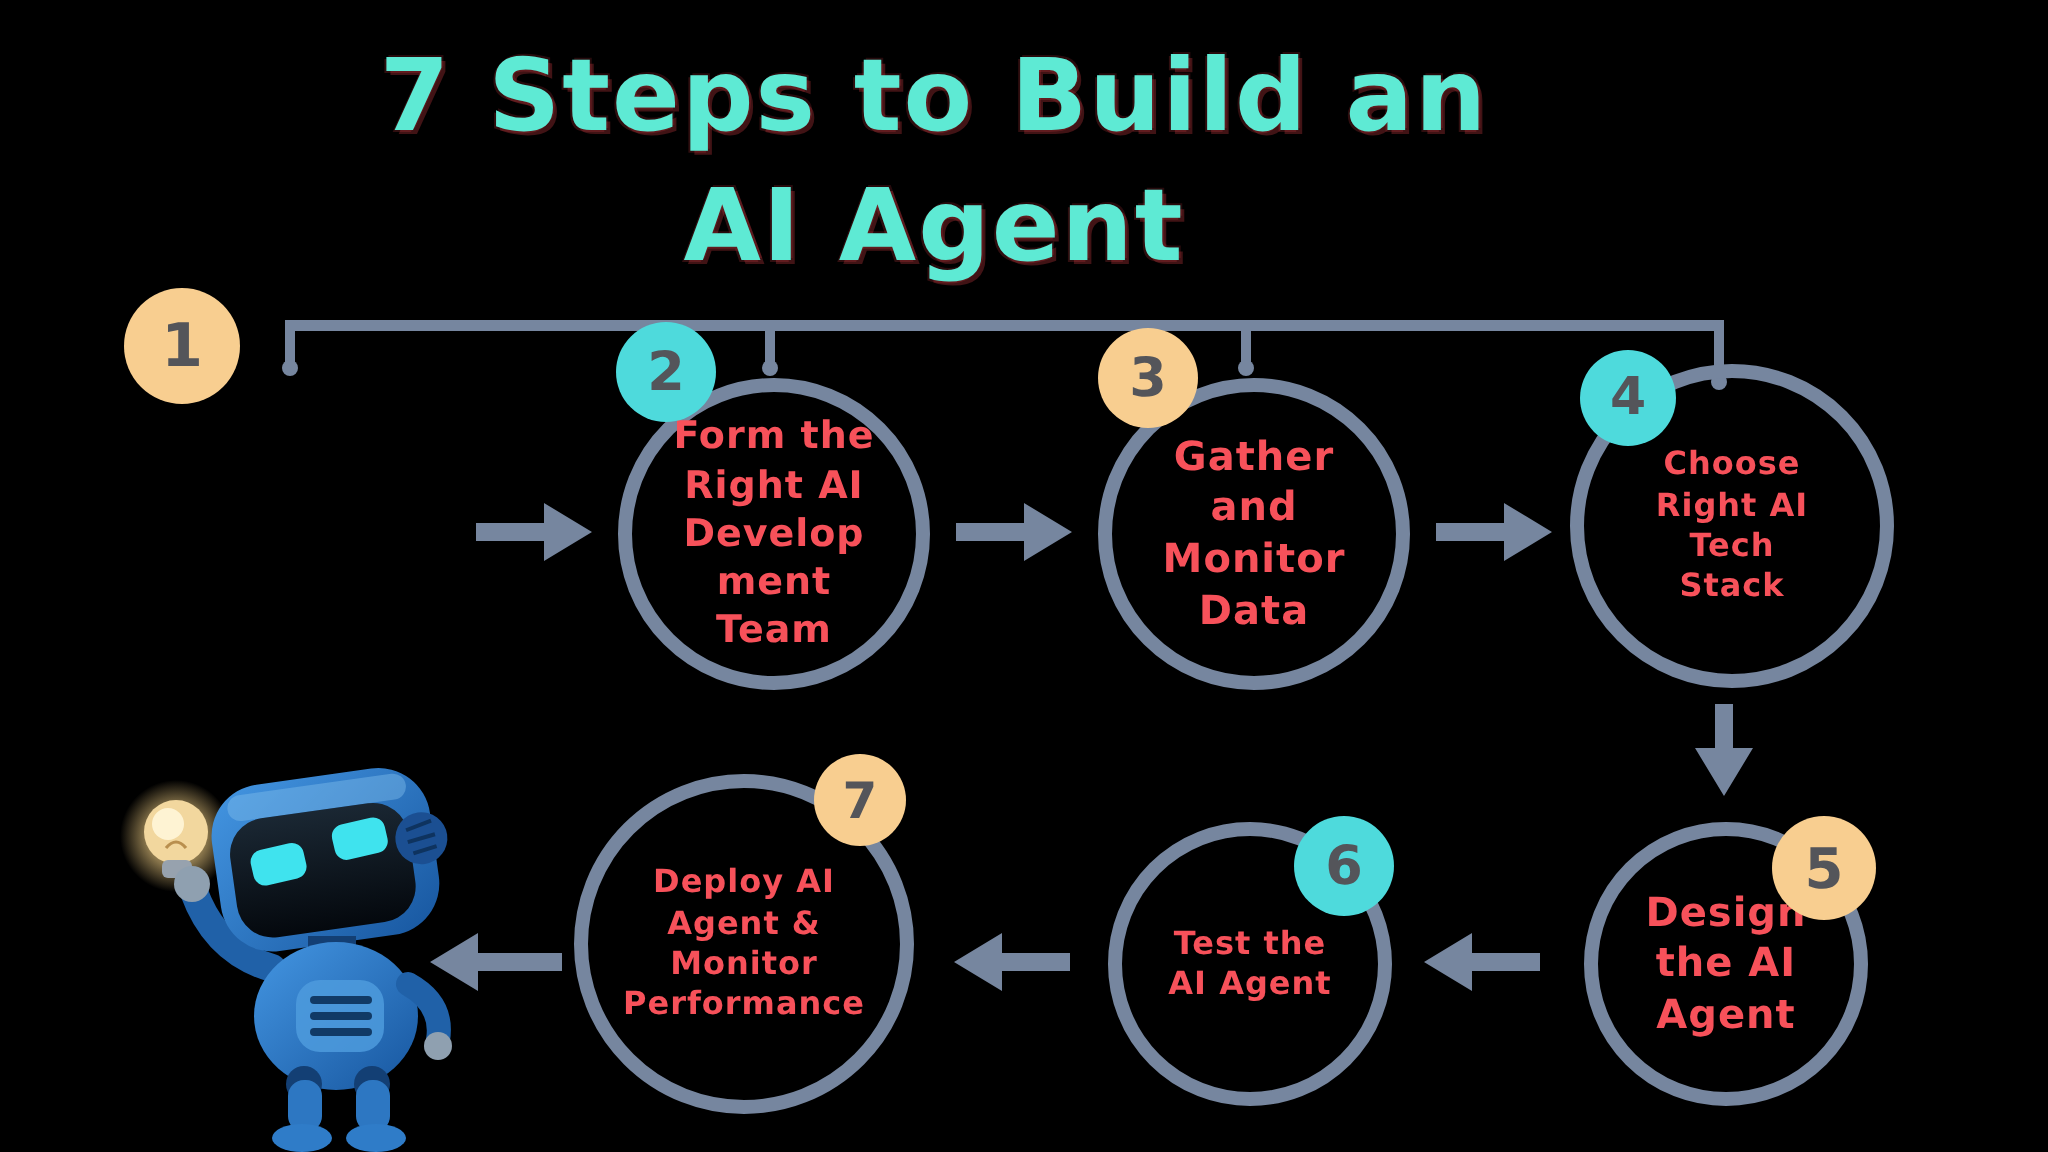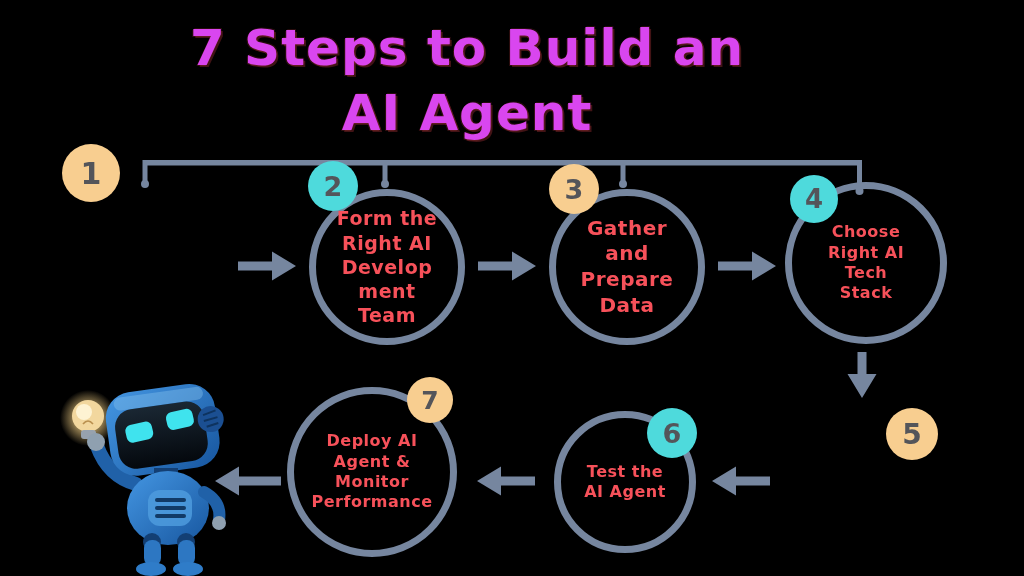--- a/index.html
+++ b/index.html
@@ -5,21 +5,21 @@
   html,body { margin:0; padding:0; background:#000; }
   .stage {
     position:relative; width:1024px; height:576px; overflow:hidden;
     background:#000000;
     font-family:"DejaVu Sans","Liberation Sans",sans-serif;
   }
   
   .title {
     position:absolute; left:0; top:16px; width:934px;
     text-align:center; font-size:50px; font-weight:bold; line-height:1.3;
-    letter-spacing:1px; color:#d946ef; white-space:pre-line;
+    letter-spacing:1px; color:#5eead4; white-space:pre-line;
     text-shadow: 2px 2px 0 rgba(214,62,70,.30), -1px 1px 0 rgba(214,62,70,.22),
                  1px -1px 0 rgba(214,62,70,.18);
   }
   
   .circle {
     position:absolute; border:7px solid #76869F; border-radius:50%;
     display:flex; align-items:center; justify-content:center;
     box-sizing:border-box;
   }
   .circle .lbl {
@@ -94,28 +94,33 @@
   <div class="circle c2">
     <div class="lbl">Form the
 Right AI
 Develop
 ment
 Team</div>
   </div>
   <div class="circle c3">
     <div class="lbl">Gather
 and
-Prepare
+Monitor
 Data</div>
   </div>
   <div class="circle c4">
     <div class="lbl">Choose
 Right AI
 Tech
 Stack</div>
+  </div>
+  <div class="circle c5">
+    <div class="lbl">Design
+the AI
+Agent</div>
   </div>
   <div class="circle c6">
     <div class="lbl">Test the
 AI Agent</div>
   </div>
   <div class="circle c7">
     <div class="lbl">Deploy AI
 Agent &amp;
 Monitor
 Performance</div>

